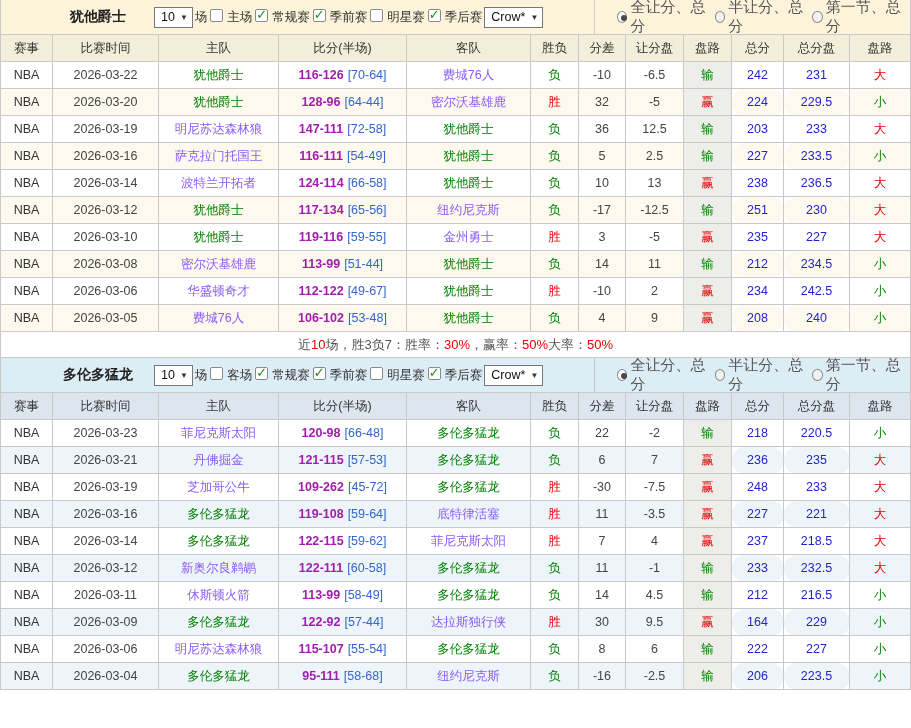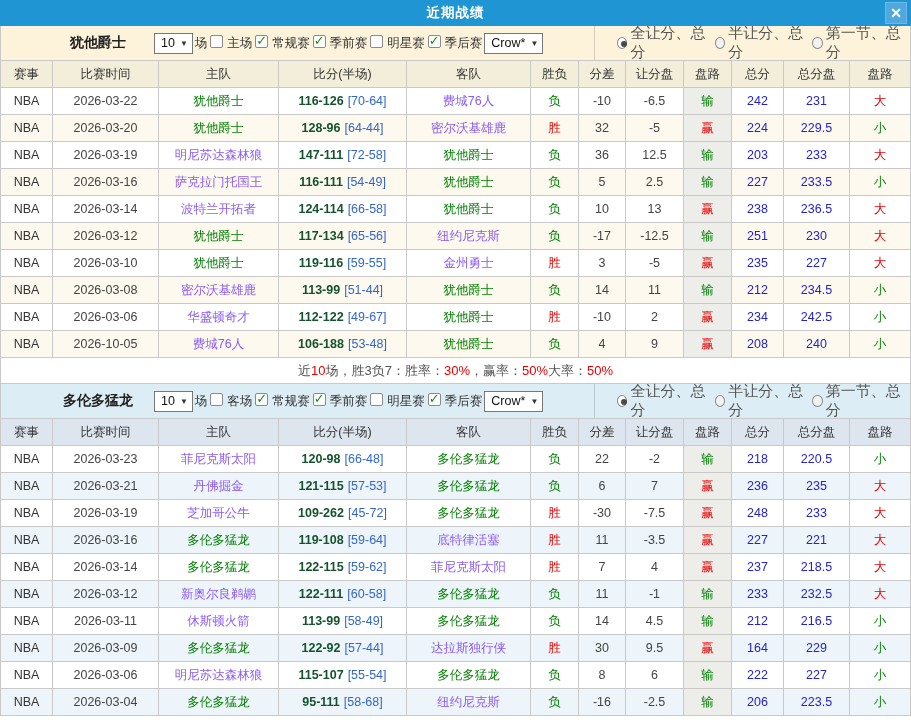--- a/index.html
+++ b/index.html
@@ -36,41 +36,37 @@
   th, td { border:1px solid #c9c9c9; height:27px; text-align:center; font-size:12.5px; overflow:hidden; white-space:nowrap; }
   th { font-weight:normal; color:#333; }
   .t1 thead th { background:#f3eed9; }
   .t2 thead th { background:#dde6ef; }
   .t1 tbody tr:nth-child(even) td { background:#fdf9ee; }
   .t2 tbody tr:nth-child(even) td { background:#edf5fa; }
   td.c-league { color:#333; }
   td.c-date { color:#444; }
   td.c-team { color:#8b5cf6; }
   td.c-team.grn { color:#008000; }
-  td.c-score b { color:#14532d; font-weight:bold; }
+  td.c-score b { color:#a21caf; font-weight:bold; }
   td.c-score .half { color:#3366cc; margin-left:4px; }
   .red { color:#e60000; }
   .green { color:#008000; }
   td.c-hres { background:#ededea !important; }
-  td.c-total, td.c-tline { color:#2323cc; }
+  td.c-total, td.c-tline { color:#2323cc;border-radius:13px; }
 
   
   .summary { height:26px; display:flex; align-items:center; justify-content:center; font-size:13px; border:1px solid #c9c9c9; border-top:none; background:#fff; }
   .summary .dark { color:#555; }
   .summary .red { color:#e60000; }
 </style>
 </head>
 <body>
 
 <div class="window">
 
-  <div class="titlebar">
-    <span class="title">近期战绩</span>
-    <button class="close-btn"><span>✕</span></button>
-  </div>
 
   <div class="filterbar beige">
     <span class="team-name">犹他爵士</span>
     <span class="sel">
         <span>10</span>
         <span class="arr">▼</span>
       </span>
     <span class="flt-lbl">场</span>
     <span class="cb-group" id="cbg0">
         <span class="cb-item">
@@ -267,23 +263,23 @@
           <td class="red">胜</td>
           <td class="c-date">-10</td>
           <td class="c-date">2</td>
           <td class="c-hres red">赢</td>
           <td class="c-total">234</td>
           <td class="c-tline">242.5</td>
           <td class="green">小</td>
         </tr>
         <tr>
           <td class="c-league">NBA</td>
-          <td class="c-date">2026-10-05</td>
+          <td class="c-date">2026-03-05</td>
           <td class="c-team">费城76人</td>
-          <td class="c-score"><b>106-188</b><span class="half">[53-48]</span></td>
+          <td class="c-score"><b>106-102</b><span class="half">[53-48]</span></td>
           <td class="c-team grn">犹他爵士</td>
           <td class="green">负</td>
           <td class="c-date">4</td>
           <td class="c-date">9</td>
           <td class="c-hres red">赢</td>
           <td class="c-total">208</td>
           <td class="c-tline">240</td>
           <td class="green">小</td>
         </tr>
       </tbody>

